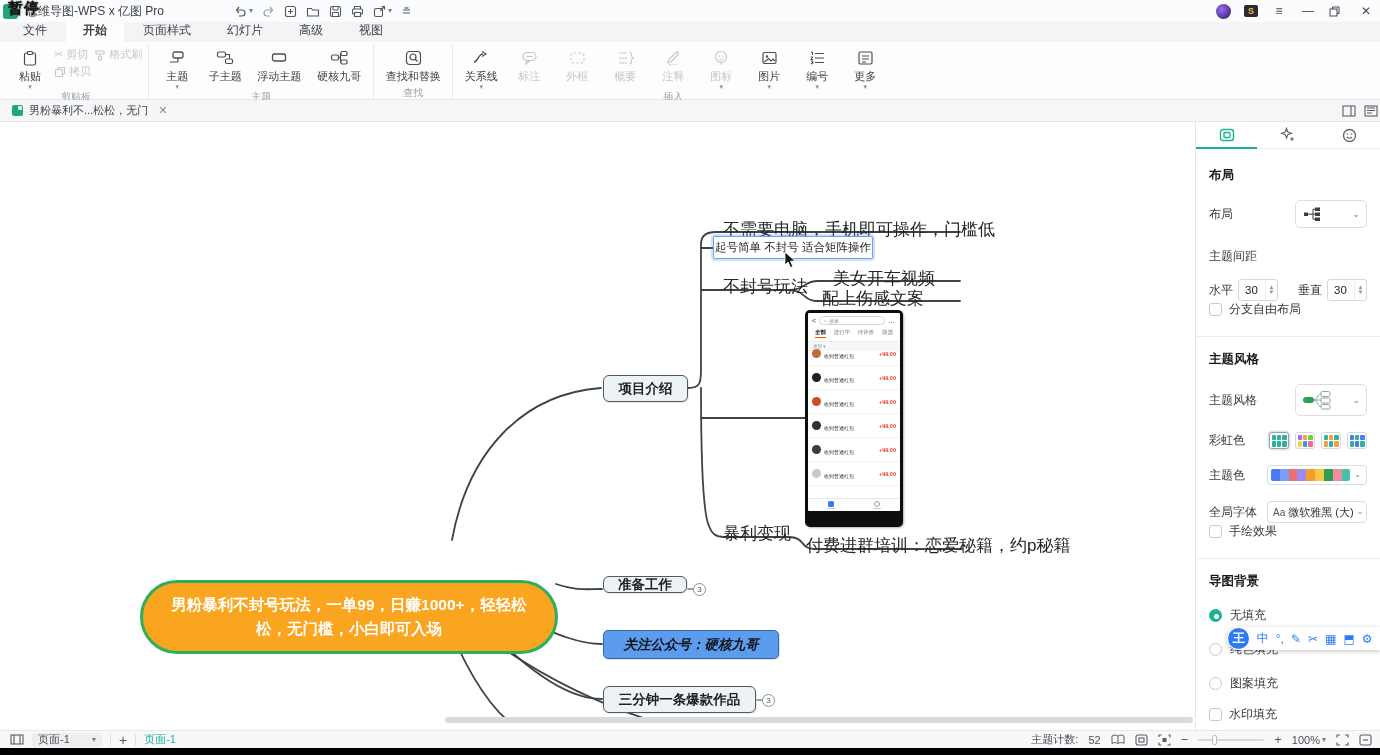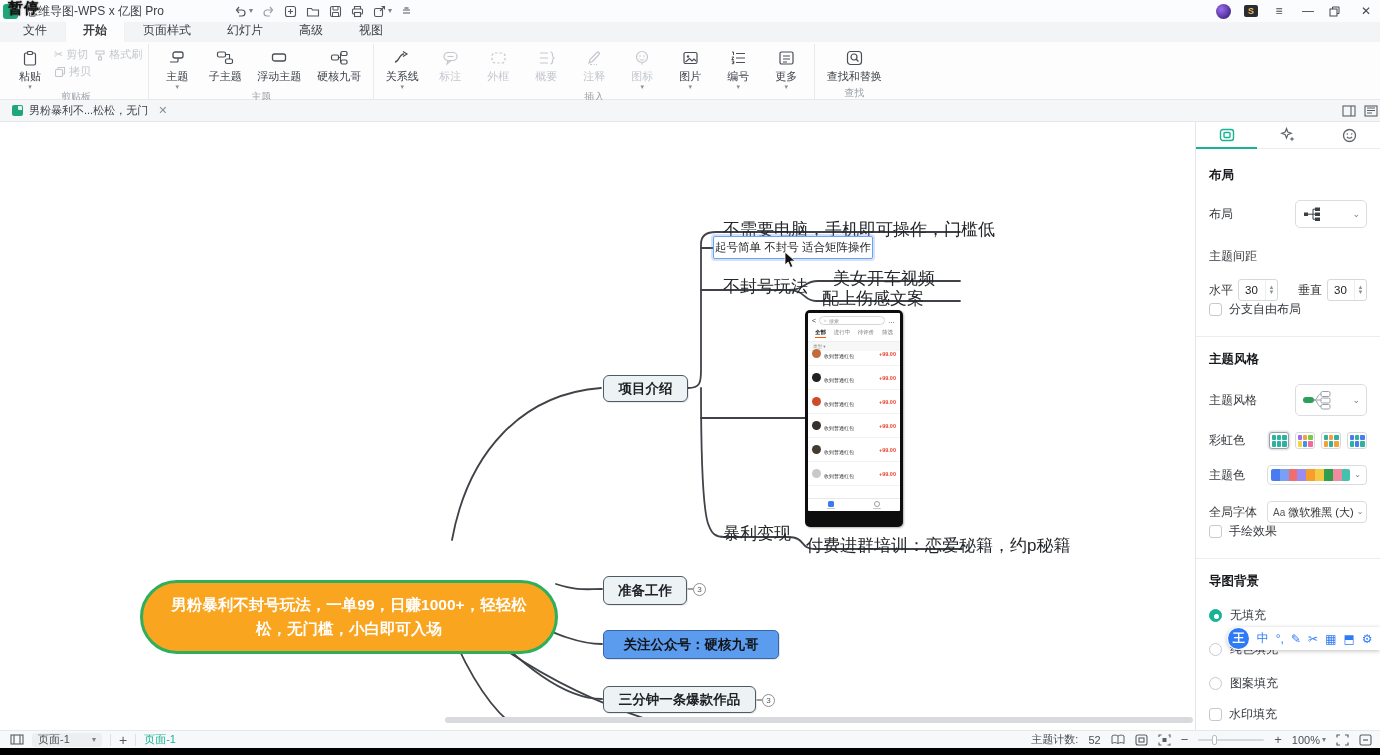--- a/index.html
+++ b/index.html
@@ -50,21 +50,21 @@
   .doc-ico { width:11px; height:11px; background:#21a679; border-radius:2px; position:relative; }
   .doc-ico::after{ content:""; position:absolute; right:1px; top:1px; width:4px; height:4px; background:#dff3ec; border-radius:0 1px 0 1px;}
   .doctab-close { color:#8a8f96; font-size:11px; margin-left:4px; }
   .doctabs-right { position:absolute; right:0; top:0; height:22px; display:flex; align-items:center; gap:8px; padding-right:2px; color:#6f747b; overflow:hidden; }
 
   
   .main { position:absolute; top:122px; left:0; width:1195px; height:608px; background:#fff; overflow:hidden; }
 
   .central-node { position:absolute; left:140px; top:415px; width:418px; height:74px; background:#f9a51f; border:3px solid #2eaf5e; border-radius:38px; display:flex; align-items:center; justify-content:center; text-align:center; color:#fff; font-size:15.5px; font-weight:bold; line-height:1.55; padding:0 24px;margin-top:43px; }
   .topic-box { position:absolute; background:#edf2f5; border:1.5px solid #4e5b66; border-radius:6px; display:flex; align-items:center; justify-content:center; font-weight:bold; font-size:13.5px; color:#1d2126; box-shadow:1px 1px 0 rgba(0,0,0,.08); }
-  .topic-blue { position:absolute; background:#5c9cee; border:1.5px solid #3a66a8; border-radius:5px; display:flex; align-items:center; justify-content:center; font-weight:bold; font-size:13.5px; color:#101418; box-shadow:1px 1px 0 rgba(0,0,0,.1); }
+  .topic-blue { position:absolute; background:#5c9cee; border:1.5px solid #3a66a8; border-radius:5px; display:flex; align-items:center; justify-content:center; font-weight:bold; font-size:13.5px; color:#101418; box-shadow:1px 1px 0 rgba(0,0,0,.1);font-style:italic; }
   .topic-text { position:absolute; font-size:17px; color:#23262a; white-space:nowrap; }
   .topic-selected { position:absolute; background:#fff; border:1px solid #6ba3f0; box-shadow:0 0 0 2px rgba(110,160,240,.30); border-radius:2px; display:flex; align-items:center; justify-content:center; font-size:11.5px; color:#23262a; white-space:nowrap; }
   .badge { position:absolute; width:13px; height:13px; border:1px solid #8a9096; border-radius:50%; background:#fff; font-size:8px; color:#555; display:flex; align-items:center; justify-content:center; }
   .hscroll { position:absolute; left:445px; top:595px; width:748px; height:6px; background:#d8dade; border-radius:3px; }
   .cursor-arrow { position:absolute; left:784px; top:129px; z-index:9; }
 
   
   .phone { position:absolute; left:805px; top:188px; width:98px; height:217px; background:#0d0d0d; border-radius:5px; padding:3px 3px 0 3px; box-shadow:1px 1px 2px rgba(0,0,0,.3); }
   .phone-screen { background:#fff; height:198px; overflow:hidden; border-radius:1px; display:flex; flex-direction:column; }
   .ph-head { display:flex; align-items:center; gap:3px; padding:3px 4px 2px; }
@@ -307,20 +307,36 @@
             </svg>
         </span>
         <span class="lbl">硬核九哥</span>
       </div>
     </div>
     <div class="rgroup-label">主题</div>
   </div>
 
   <div class="rgroup">
     <div class="rgroup-body">
+      <div class="rbtn wide" style="width:66px">
+        <span class="ric">
+          <svg width="17" height="16" viewBox="0 0 17 16">
+              <rect x="1.5" y="1.5" width="14" height="13" rx="3" fill="none" stroke="currentColor" stroke-width="1.2"></rect>
+              <circle cx="8" cy="7" r="3" fill="none" stroke="currentColor" stroke-width="1.2"></circle>
+              <path d="M10.2 9.2 L12.5 11.5" stroke="currentColor" stroke-width="1.3"></path>
+            </svg>
+        </span>
+        <span class="lbl">查找和替换</span>
+      </div>
+    </div>
+    <div class="rgroup-label">查找</div>
+  </div>
+
+  <div class="rgroup">
+    <div class="rgroup-body">
       <div class="rbtn">
         <span class="ric">
           <svg width="18" height="16" viewBox="0 0 18 16">
               <path d="M2 12 C6 12 6 4 11 4" fill="none" stroke="currentColor" stroke-width="1.3"></path>
               <path d="M10 1.5 L14 4 L10 6.5" fill="none" stroke="currentColor" stroke-width="1.2"></path>
             </svg>
         </span>
         <span class="lbl">关系线</span>
         <span class="dcaret">▾</span>
       </div>
@@ -400,36 +416,20 @@
               <rect x="2" y="2" width="13" height="12" rx="1.5" fill="none" stroke="currentColor" stroke-width="1.2"></rect>
               <path d="M5 6 h7 M5 9 h7 M5 12 h4" stroke="currentColor" stroke-width="1.1"></path>
             </svg>
         </span>
         <span class="lbl">更多</span>
         <span class="dcaret">▾</span>
       </div>
     </div>
     <div class="rgroup-label">插入</div>
   </div>
-
-  <div class="rgroup">
-    <div class="rgroup-body">
-      <div class="rbtn wide" style="width:66px">
-        <span class="ric">
-          <svg width="17" height="16" viewBox="0 0 17 16">
-              <rect x="1.5" y="1.5" width="14" height="13" rx="3" fill="none" stroke="currentColor" stroke-width="1.2"></rect>
-              <circle cx="8" cy="7" r="3" fill="none" stroke="currentColor" stroke-width="1.2"></circle>
-              <path d="M10.2 9.2 L12.5 11.5" stroke="currentColor" stroke-width="1.3"></path>
-            </svg>
-        </span>
-        <span class="lbl">查找和替换</span>
-      </div>
-    </div>
-    <div class="rgroup-label">查找</div>
-  </div>
 </div>
 
 <div class="doctabs">
   <div class="doctab">
     <span class="doc-ico"></span>
     <span>男粉暴利不...松松，无门</span>
     <span class="doctab-close">✕</span>
   </div>
   <div class="doctabs-right">
     <span class="mini-ic">
@@ -491,21 +491,21 @@
 
   <div class="topic-selected" style="left:713px;top:114px;width:160px;height:23px">起号简单 不封号 适合矩阵操作</div>
 
   <div class="topic-text" style="left:723px;top:153px">不封号玩法</div>
   <div class="topic-text" style="left:833px;top:145px">美女开车视频</div>
   <div class="topic-text" style="left:822px;top:165px">配上伤感文案</div>
 
   <div class="topic-text" style="left:723px;top:400px">暴利变现</div>
   <div class="topic-text" style="left:806px;top:412px">付费进群培训：恋爱秘籍，约p秘籍</div>
 
-  <div class="topic-box" style="left:603px;top:454px;width:84px;height:29px">准备工作</div>
+  <div class="topic-box" style="left:603px;top:454px;width:84px;height:17px">准备工作</div>
   <div class="badge" style="left:693px;top:461px">3</div>
 
   <div class="topic-blue" style="left:603px;top:508px;width:176px;height:29px">关注公众号：硬核九哥</div>
 
   <div class="topic-box" style="left:603px;top:564px;width:153px;height:27px">三分钟一条爆款作品</div>
   <div class="badge" style="left:762px;top:572px">3</div>
 
   <div class="phone">
     <div class="phone-screen">
       <div class="ph-head">

